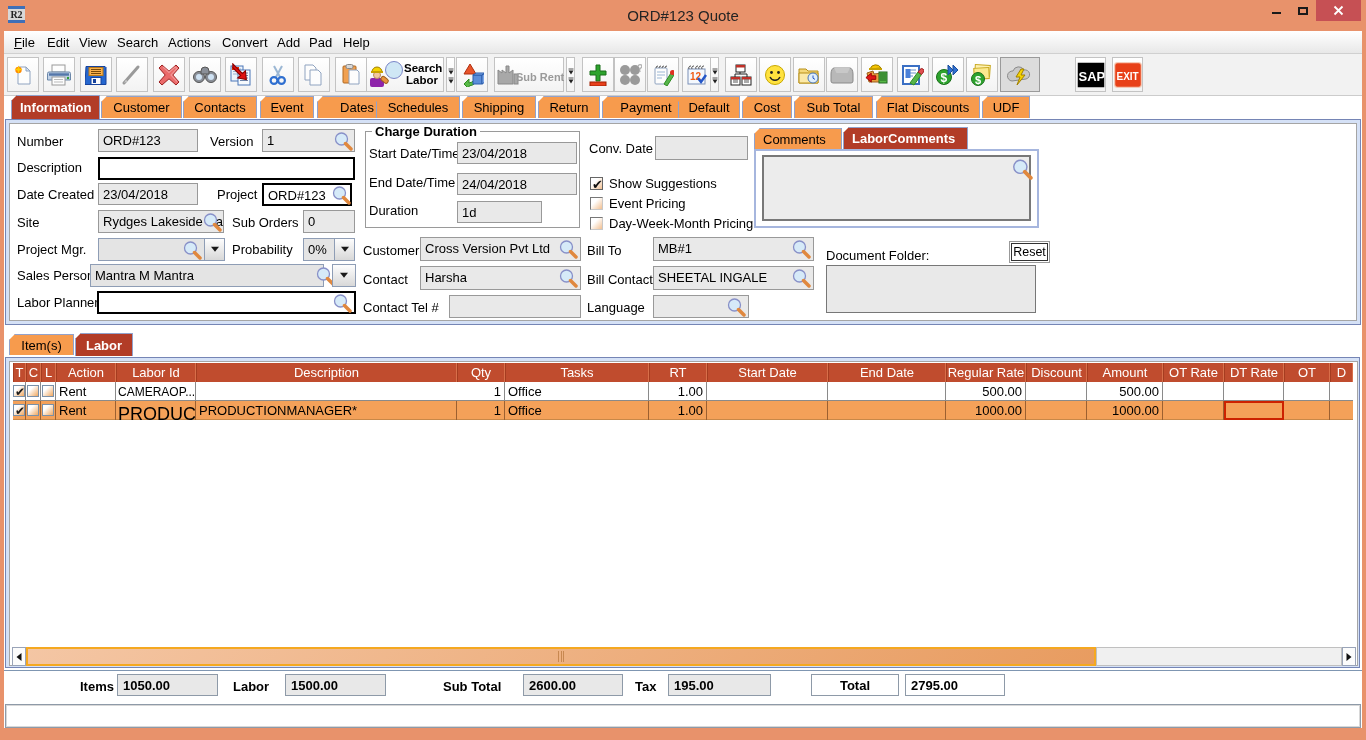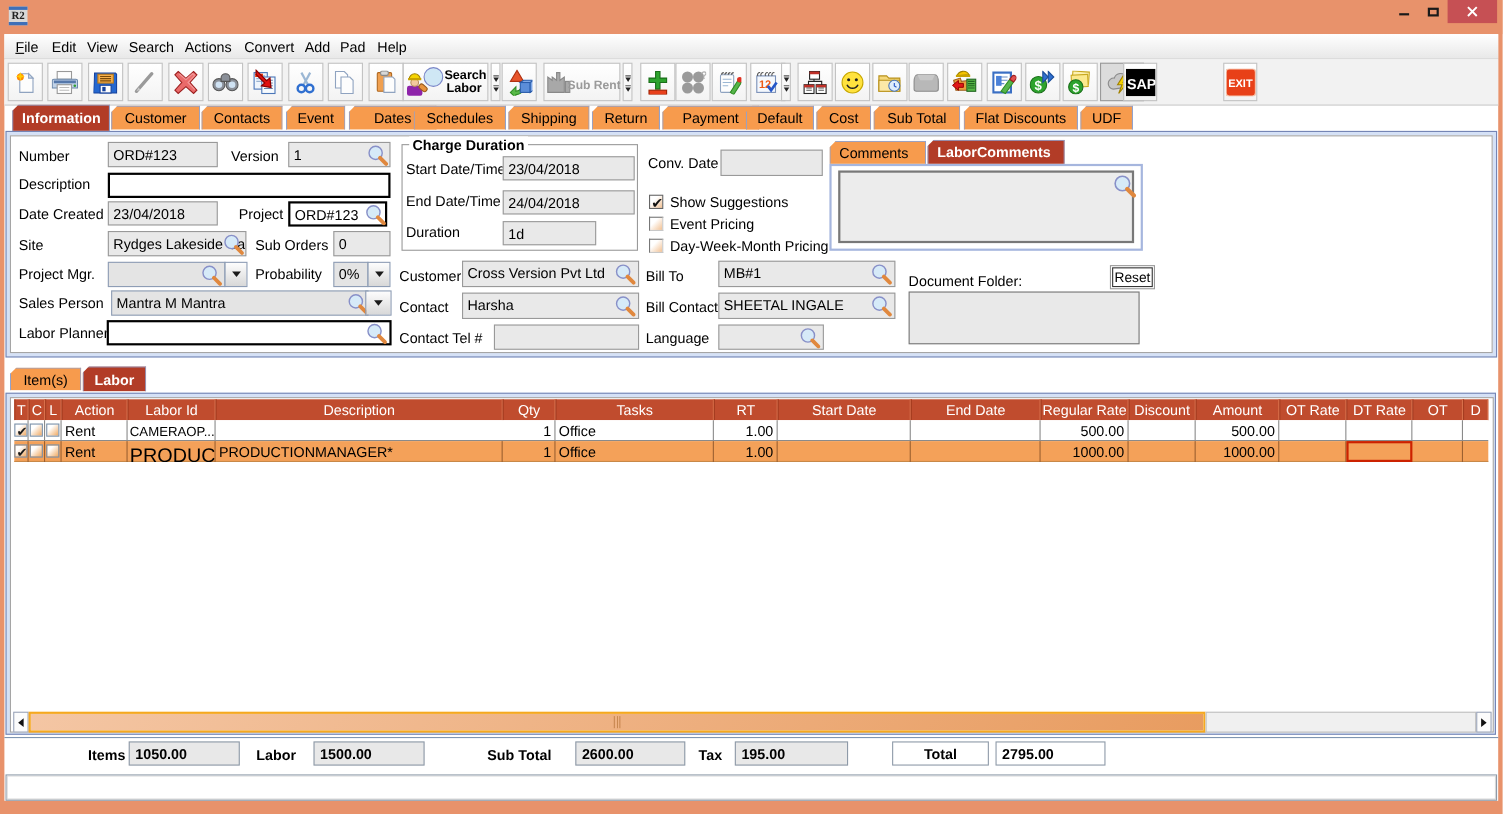--- a/index.html
+++ b/index.html
@@ -71,20 +71,21 @@
 .arrowR:after { border-left:5px solid #111; margin-left:2px; }
 
 
 .tot { position:absolute; font-size:13px; font-weight:bold; }
 .totfld { position:absolute; background:#E8E8E8; border:1px solid #8E9AA8; font-size:13px; font-weight:bold; padding:3px 0 0 5px; }
 </style>
 </head>
 <body>
 <div id="titlebar">
   <div id="winicon">R2</div>
+  <div id="wtitle">ORD#123 Quote</div>
   <div id="btn-min"></div>
   <div id="btn-max"></div>
   <div id="btn-close">
       <svg width="11" height="11" style="position:absolute;left:17px;top:5px">
         <path d="M1.5 1.5 L9.5 9.5 M9.5 1.5 L1.5 9.5" stroke="#fff" stroke-width="1.8"></path>
       </svg>
     </div>
 </div>
 <div id="shell">
   <div id="menubar">
@@ -329,21 +330,21 @@
           <circle cx="8" cy="15" r="6.5" fill="#2da32d" stroke="#1a6e1a"></circle>
           <text x="5" y="19.5" font-size="11" font-weight="bold" fill="#fff">$</text>
         </svg>
       </div>
     <div class="tbtn pressed" style="left:996px; width:40px">
         <svg width="28" height="24">
           <path d="M6 18 a5 5 0 0 1 1 -10 a6 6 0 0 1 11 -1 a4.5 4.5 0 0 1 2 9 z" fill="#c8c8c8" stroke="#8a8a8a"></path>
           <path d="M15 6 L10 14 h4 l-3 8 8 -10 h-4 l3 -6 z" fill="#f5d300" stroke="#a08000"></path>
         </svg>
       </div>
-    <div class="tbtn" style="left:1017px; width:31px">
+    <div class="tbtn" style="left:1071px; width:31px">
         <svg width="27" height="25">
           <rect width="27" height="25" fill="#000"></rect>
           <text x="1" y="18" font-size="13" font-weight="bold" fill="#fff" font-family="Liberation Sans">SAP</text>
         </svg>
       </div>
     <div class="tbtn" style="left:1108px; width:31px">
         <svg width="27" height="25">
           <rect width="27" height="25" rx="3" fill="#e84018" stroke="#f5c8b0" stroke-width="1.5"></rect>
           <text x="2" y="17" font-size="10" font-weight="bold" fill="#fff" font-family="Liberation Sans">EXIT</text>
         </svg>
@@ -396,21 +397,21 @@
     <div class="fld combo" style="left:92px; top:118px; width:107px; height:23px"></div>
     <svg class="mag" style="left:176px; top:120px" width="20" height="20" viewBox="0 0 20 20">
           <circle cx="8.5" cy="8" r="6" fill="#d6eaf8" stroke="#8890c8" stroke-width="1.3"></circle>
           <path d="M12.5 12.5 L18 18" stroke="#e0883e" stroke-width="3.5" stroke-linecap="round"></path>
         </svg>
     <div class="ddbtn" style="left:198px; top:118px; width:21px; height:23px"></div>
     <label class="f" style="left:226px; top:122px">Probability</label>
     <div class="fld combo" style="left:297px; top:118px; width:32px; height:23px">0%</div>
     <div class="ddbtn" style="left:328px; top:118px; width:21px; height:23px"></div>
     <label class="f" style="left:11px; top:148px">Sales Person</label>
-    <div class="fld combo" style="left:95px; top:144px; width:234px; height:23px">Mantra M Mantra</div>
+    <div class="fld combo" style="left:84px; top:144px; width:234px; height:23px">Mantra M Mantra</div>
     <svg class="mag" style="left:309px; top:146px" width="20" height="20" viewBox="0 0 20 20">
           <circle cx="8.5" cy="8" r="6" fill="#d6eaf8" stroke="#8890c8" stroke-width="1.3"></circle>
           <path d="M12.5 12.5 L18 18" stroke="#e0883e" stroke-width="3.5" stroke-linecap="round"></path>
         </svg>
     <div class="ddbtn" style="left:326px; top:144px; width:24px; height:23px"></div>
     <label class="f" style="left:11px; top:175px">Labor Planner</label>
     <div class="fld white" style="left:91px; top:171px; width:259px; height:23px"></div>
     <svg class="mag" style="left:326px; top:173px" width="20" height="20" viewBox="0 0 20 20">
           <circle cx="8.5" cy="8" r="6" fill="#d6eaf8" stroke="#8890c8" stroke-width="1.3"></circle>
           <path d="M12.5 12.5 L18 18" stroke="#e0883e" stroke-width="3.5" stroke-linecap="round"></path>

